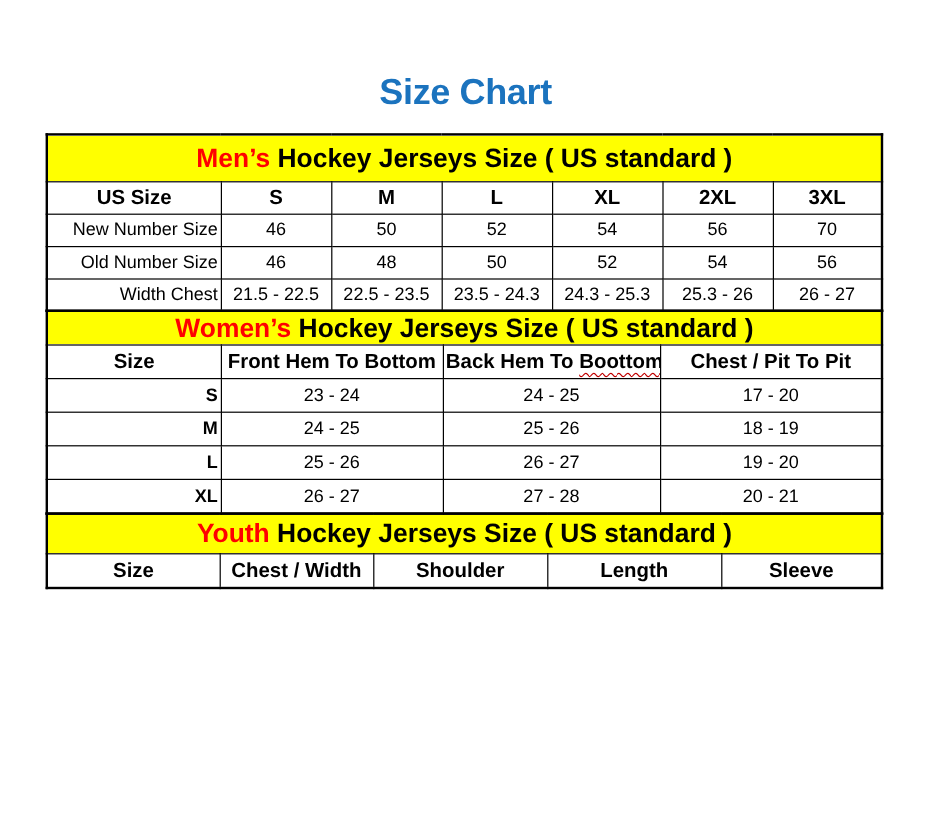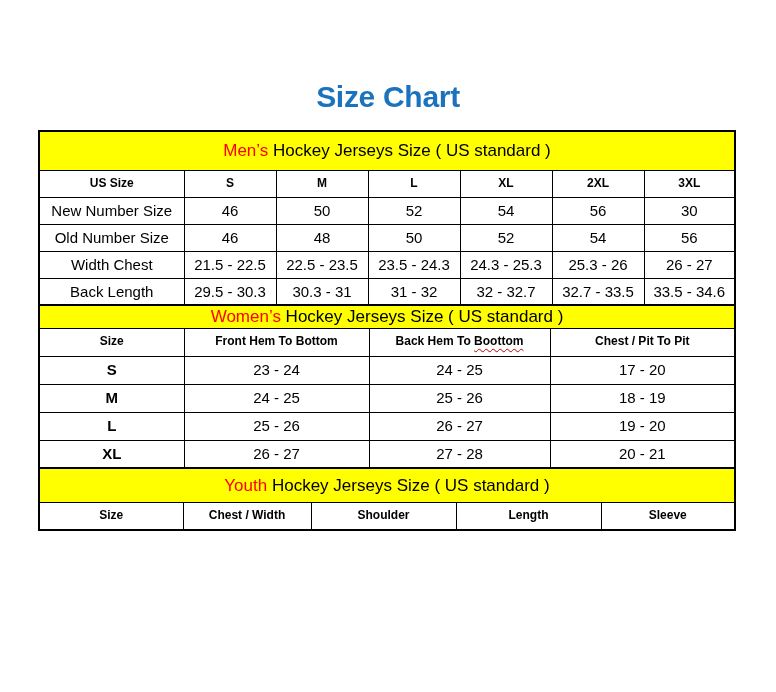--- a/index.html
+++ b/index.html
@@ -13,21 +13,21 @@
   html, body { margin: 0; padding: 0; }
   body {
     width: 776px; height: 692px;
     background: #ffffff;
     font-family: "Liberation Sans", sans-serif;
     color: #000;
     overflow: hidden;
   }
   .page-title {
     margin: 0;
-    padding-top: 80px;
+    padding-top: 61px;
     text-align: center;
     font-size: 30px;
     font-weight: 700;
     letter-spacing: -0.3px;
     color: var(--title-blue);
   }
   .tables {
     margin: 16px 0 0 38px;
     width: 696px;
   }
@@ -43,31 +43,31 @@
     text-align: center;
     vertical-align: middle;
     padding: 1px 2px;
     font-size: 15px;
     line-height: 1.15;
     overflow: hidden;
     white-space: nowrap;
   }
   .band-cell {
     background: var(--band-yellow);
-    font-size: 17px;
-    font-weight: 400;
+    font-size: 22px;
+    font-weight: 700;
   }
   .sec0 .band-cell { height: 39px; }
   .sec1 .band-cell { height: 20px; }
   .sec2 .band-cell { height: 34px; }
   .band-cell .accent { color: var(--accent-red); }
   tbody tr { height: 27px; }
   .sec1 tbody tr, .sec2 tbody tr { height: 28px; }
-  tbody .hdr th { font-weight: 700; font-size: 12px; }
-  tbody th.row-label { font-weight: 700; }
+  tbody .hdr th { font-weight: 700; font-size: 17px; }
+  tbody th.row-label { font-weight: 700; text-align: right; }
   .sec0 tbody th.row-label { font-weight: 400; }
   td.value-cell { font-weight: 400; margin-left: 20px; }
   .squiggle {
     text-decoration-line: underline;
     text-decoration-style: wavy;
     text-decoration-color: var(--squiggle-red);
     text-decoration-thickness: 1px;
     text-underline-offset: 3px;
   }
 </style>
@@ -105,48 +105,39 @@
           <th>2XL</th>
           <th>3XL</th>
         </tr>
         <tr>
           <th class="row-label">New Number Size</th>
           <td class="value-cell">46</td>
           <td class="value-cell">50</td>
           <td class="value-cell">52</td>
           <td class="value-cell">54</td>
           <td class="value-cell">56</td>
-          <td class="value-cell">30</td>
+          <td class="value-cell">70</td>
         </tr>
         <tr>
           <th class="row-label">Old Number Size</th>
           <td class="value-cell">46</td>
           <td class="value-cell">48</td>
           <td class="value-cell">50</td>
           <td class="value-cell">52</td>
           <td class="value-cell">54</td>
           <td class="value-cell">56</td>
         </tr>
         <tr>
           <th class="row-label">Width Chest</th>
           <td class="value-cell">21.5 - 22.5</td>
           <td class="value-cell">22.5 - 23.5</td>
           <td class="value-cell">23.5 - 24.3</td>
           <td class="value-cell">24.3 - 25.3</td>
           <td class="value-cell">25.3 - 26</td>
           <td class="value-cell">26 - 27</td>
-        </tr>
-        <tr>
-          <th class="row-label">Back Length</th>
-          <td class="value-cell">29.5 - 30.3</td>
-          <td class="value-cell">30.3 - 31</td>
-          <td class="value-cell">31 - 32</td>
-          <td class="value-cell">32 - 32.7</td>
-          <td class="value-cell">32.7 - 33.5</td>
-          <td class="value-cell">33.5 - 34.6</td>
         </tr>
       </tbody>
   </table>
 
   <table class="sec1">
     <colgroup>
       <col style="width:145px">
         <col style="width:185px">
         <col style="width:181px">
         <col style="width:185px">

